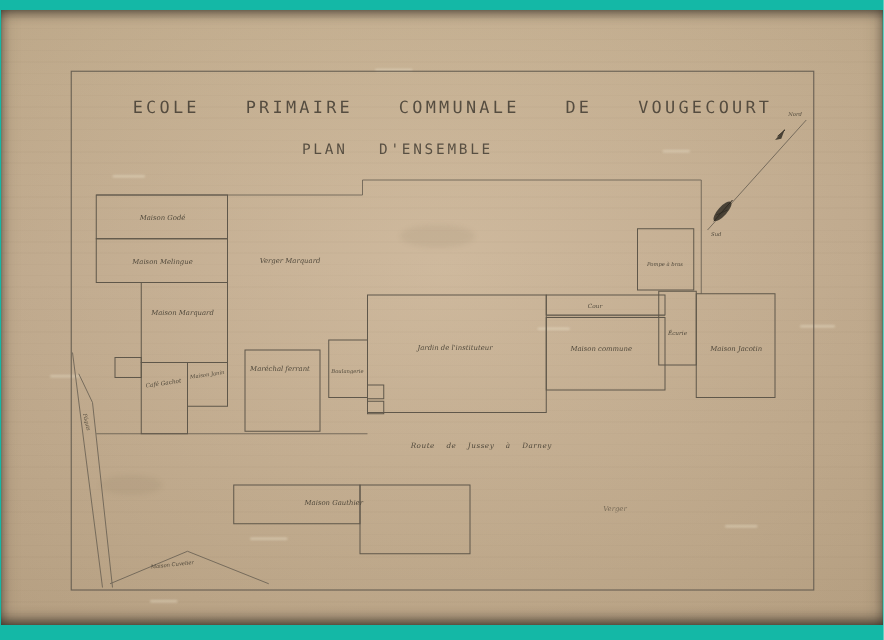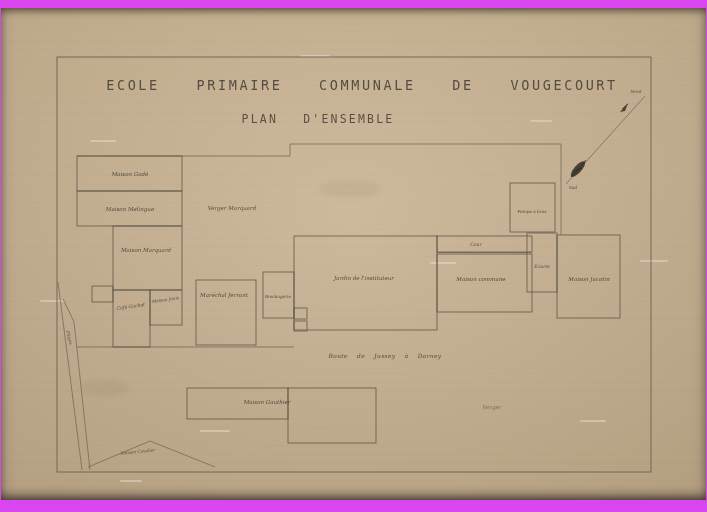--- a/index.html
+++ b/index.html
@@ -1,19 +1,19 @@
 <!DOCTYPE html>
 <html><head>
 <meta charset="utf-8">
 <style>
   html,body{margin:0;padding:0;}
   .photo{
     position:relative;
     width:707px;height:512px;
-    background:#d946ef;
+    background:#14b8a6;
     overflow:hidden;
     font-family:"DejaVu Serif", serif;
   }
   .paper{
     position:absolute;left:1px;right:1px;top:8px;bottom:12px;
     background:
       radial-gradient(ellipse at 50% 42%, rgba(255,248,232,0.10), rgba(60,45,25,0.10) 95%),
       repeating-linear-gradient(0deg, rgba(115,95,70,0.035) 0 1px, transparent 1px 9px),
       linear-gradient(176deg,#cab494 0%, #c9b295 40%, #c3ac8d 100%);
     box-shadow:

